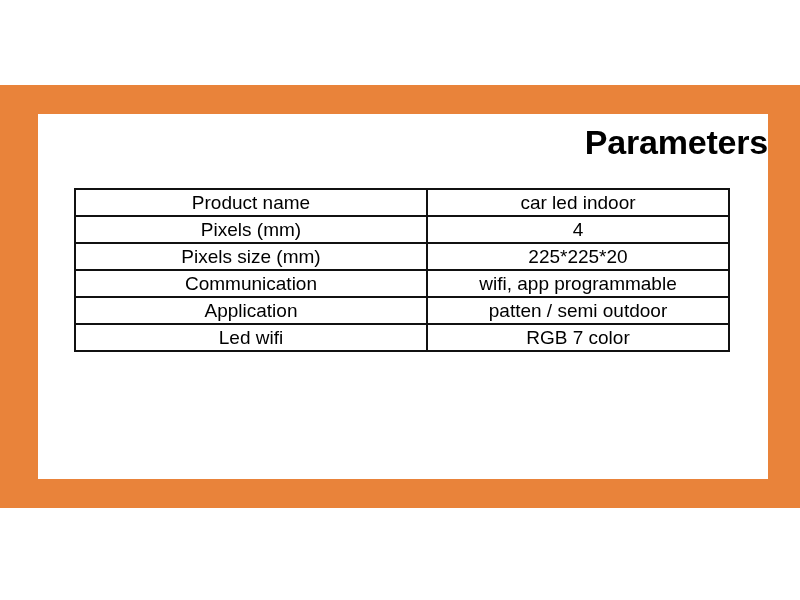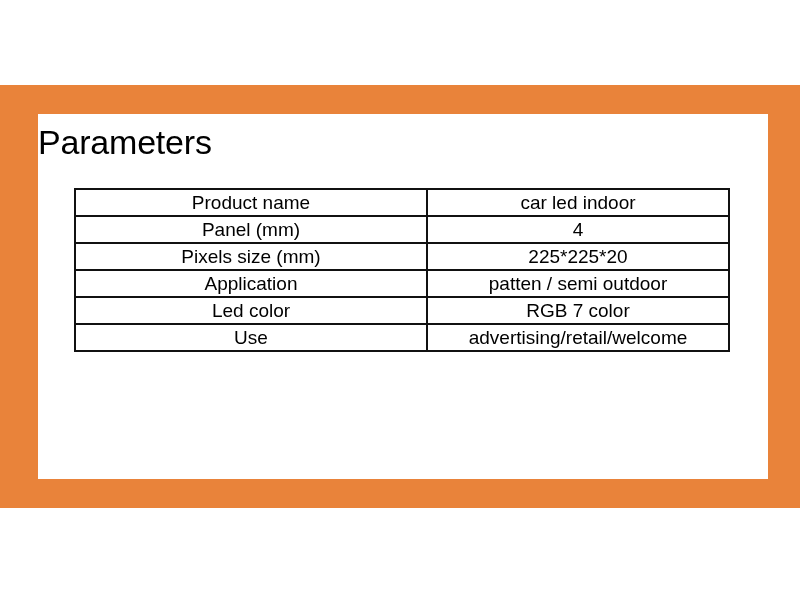--- a/index.html
+++ b/index.html
@@ -37,23 +37,23 @@
     width: 730px;
     height: 365px;
     background: #ffffff;
   }
 
   #page-title {
     position: absolute;
     left: 0px;
     top: 9px;
     width: 730px;
-    text-align: left;
+    text-align: right;
     font-size: 34px;
-    font-weight: normal;
+    font-weight: bold;
     color: #000000;
     letter-spacing: -0.2px;
   }
 
   
   #spec-table {
     position: absolute;
     left: 36px;
     top: 74px;
     width: 654px;
@@ -98,44 +98,44 @@
         <col class="col-value">
       </colgroup>
       <tbody>
 
         <tr>
           <td class="cell-label">Product name</td>
           <td class="cell-value">car led indoor</td>
         </tr>
 
         <tr>
-          <td class="cell-label">Panel (mm)</td>
+          <td class="cell-label">Pixels (mm)</td>
           <td class="cell-value">4</td>
         </tr>
 
         <tr>
           <td class="cell-label">Pixels size (mm)</td>
           <td class="cell-value">225*225*20</td>
         </tr>
 
+        <tr>
+          <td class="cell-label">Communication</td>
+          <td class="cell-value">wifi, app programmable</td>
+        </tr>
 
 
         <tr>
           <td class="cell-label">Application</td>
           <td class="cell-value">patten / semi outdoor</td>
         </tr>
 
         <tr>
-          <td class="cell-label">Led color</td>
+          <td class="cell-label">Led wifi</td>
           <td class="cell-value">RGB 7 color</td>
         </tr>
 
 
-        <tr>
-          <td class="cell-label">Use</td>
-          <td class="cell-value">advertising/retail/welcome</td>
-        </tr>
 
       </tbody>
     </table>
 
   </div>
 </div>
 
 </body></html>

